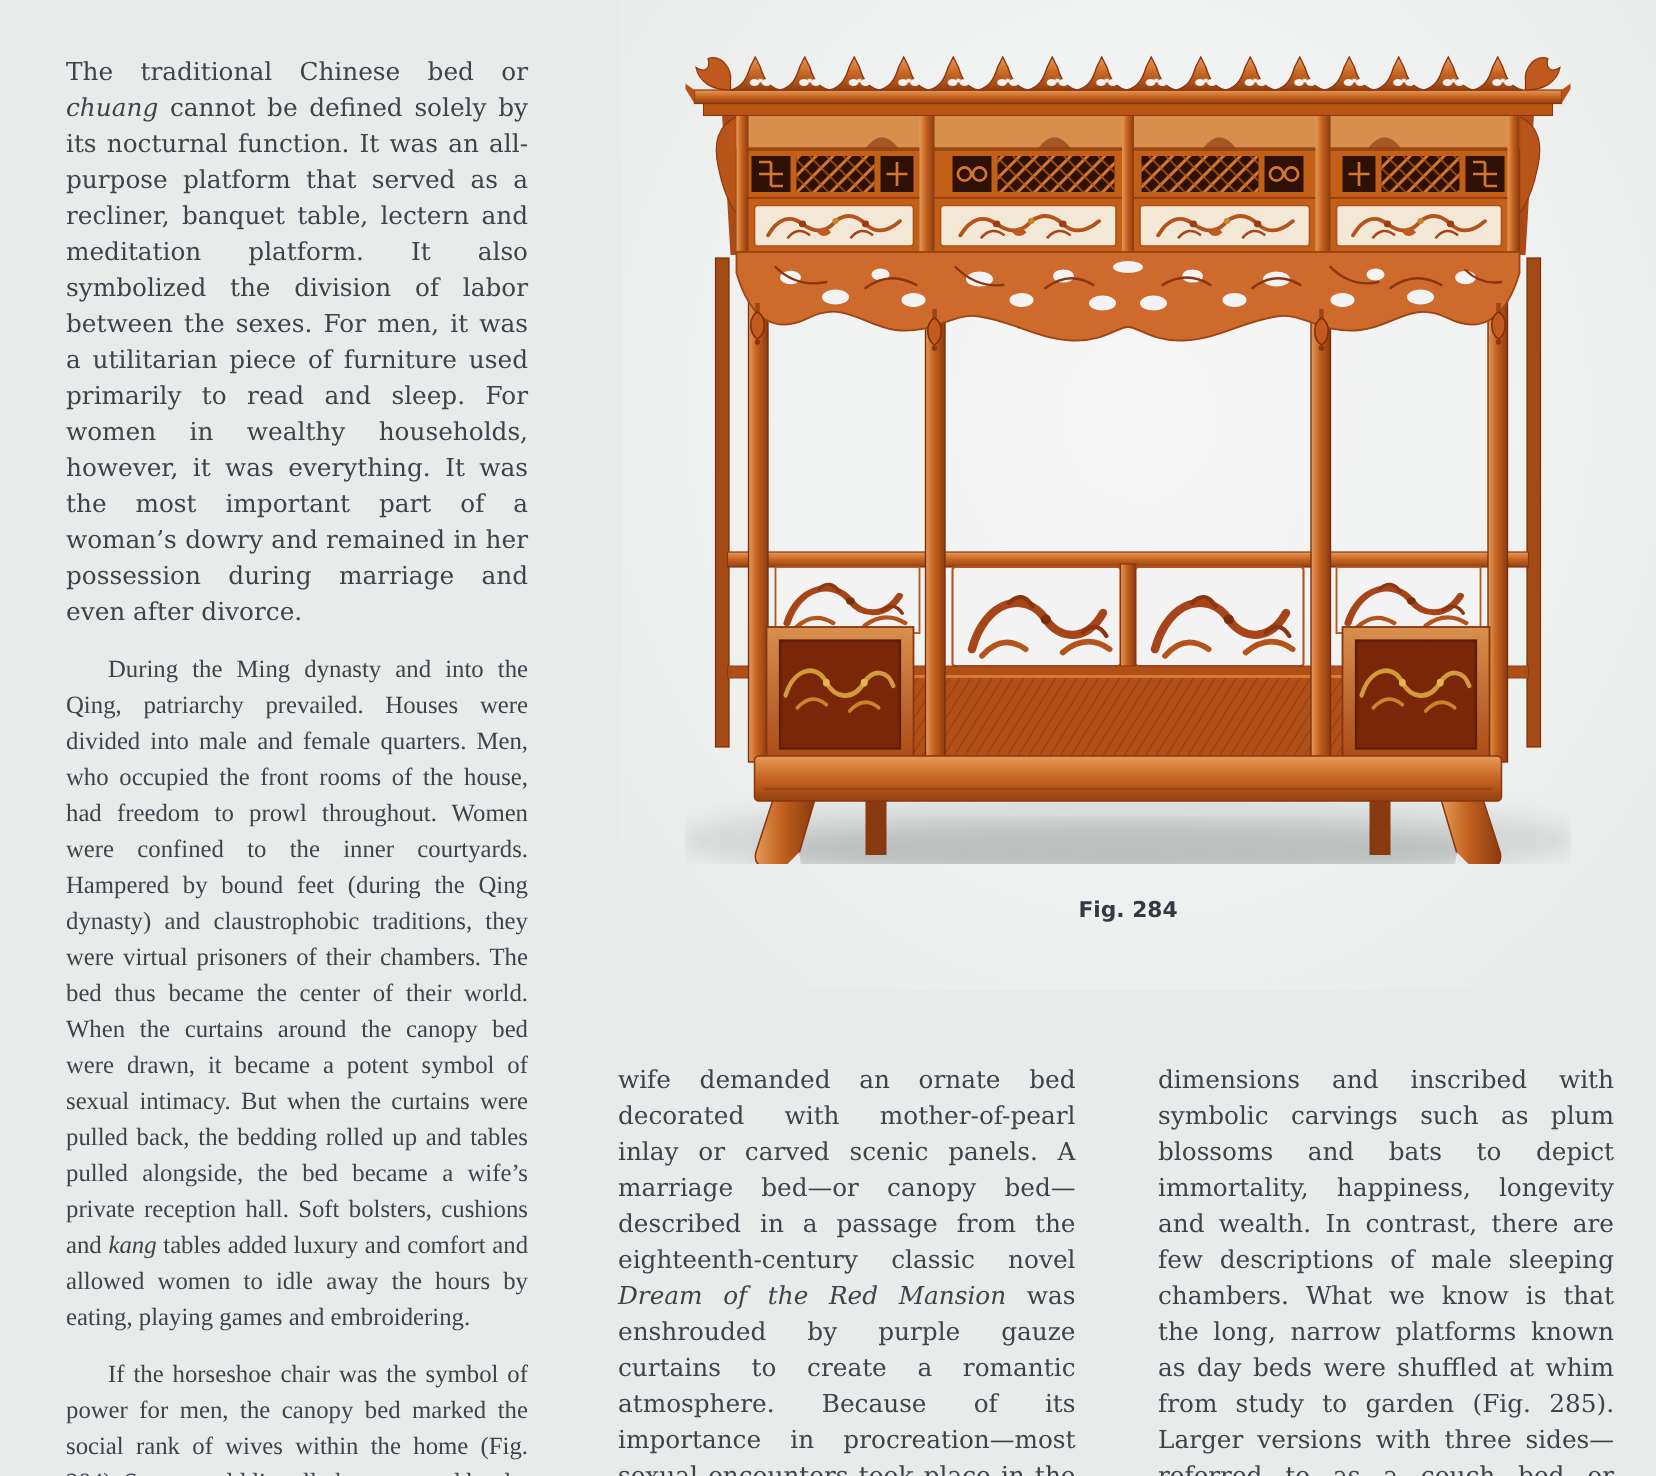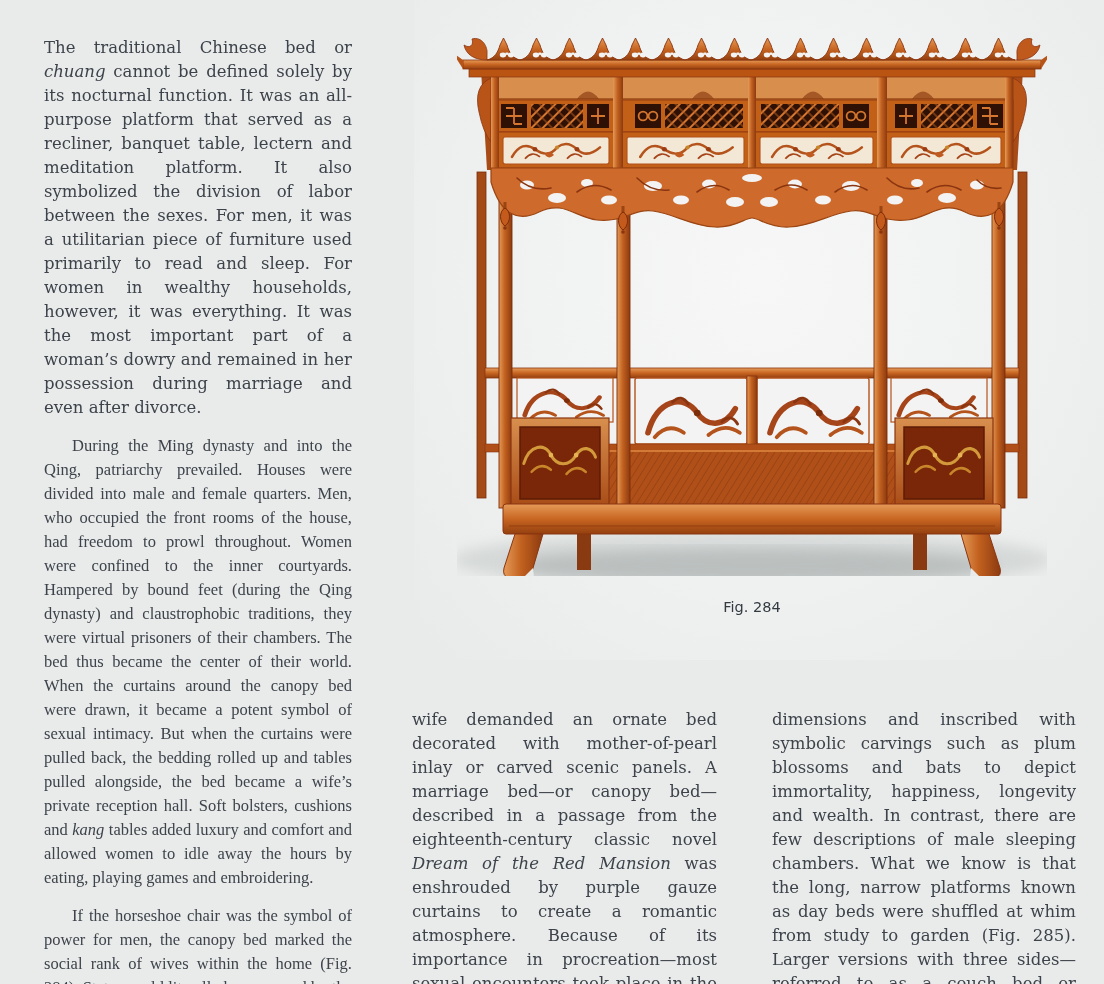--- a/index.html
+++ b/index.html
@@ -20,21 +20,21 @@
   }
   .text-col p{margin:14px;padding:0;}
   .text-col p.indent{text-indent:28px;font-family:Liberation Serif, serif;}
   #col-left{left:30px;top:22px;width:336px;}
   #col-mid{left:398px;top:694px;width:333px;}
   #col-right{left:758px;top:694px;width:332px;}
   .fig-caption{
     position:absolute;left:452px;top:599px;width:600px;
     text-align:center;
     font-family:"DejaVu Sans","Liberation Sans",sans-serif;
-    font-weight:400;font-size:14.5px;color:#333a41;
+    font-weight:700;font-size:14.5px;color:#333a41;
   }
   #bed-svg{position:absolute;left:457px;top:20px;}
 </style>
 </head>
 <body>
 
 <div class="photo-backdrop"></div>
 
 <svg id="bed-svg" width="590" height="556" viewBox="0 0 590 556">
   <defs>

